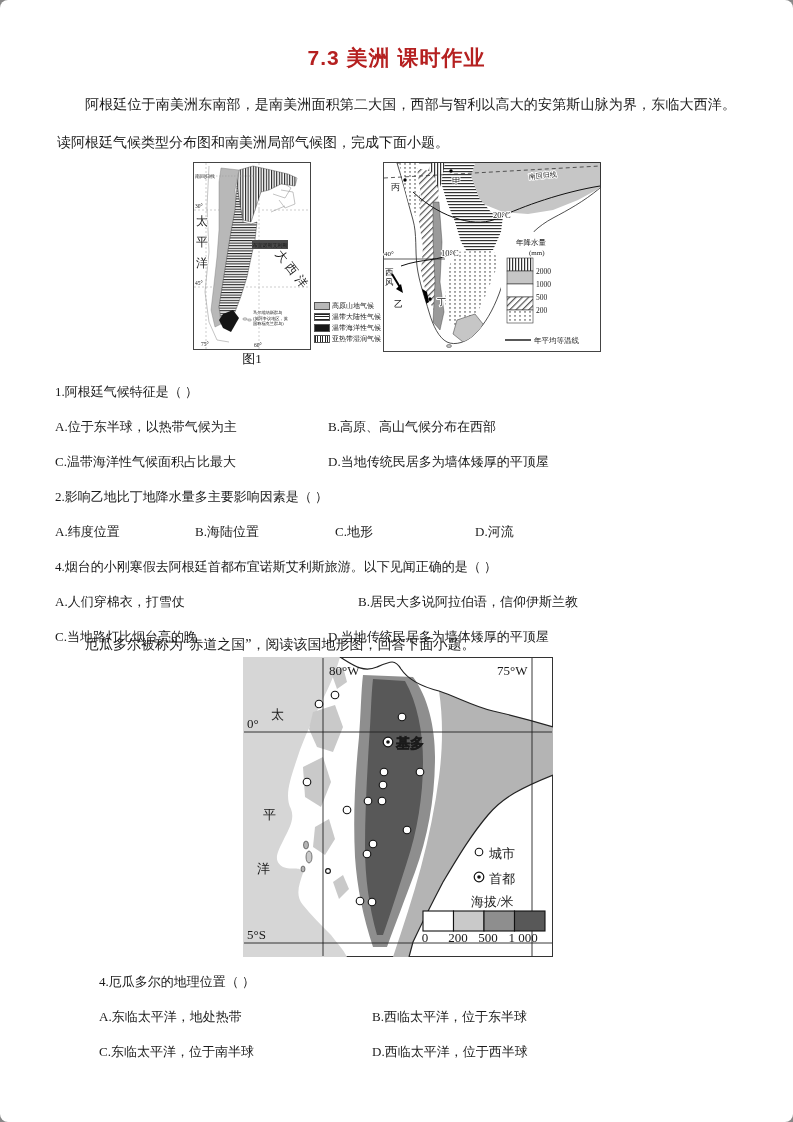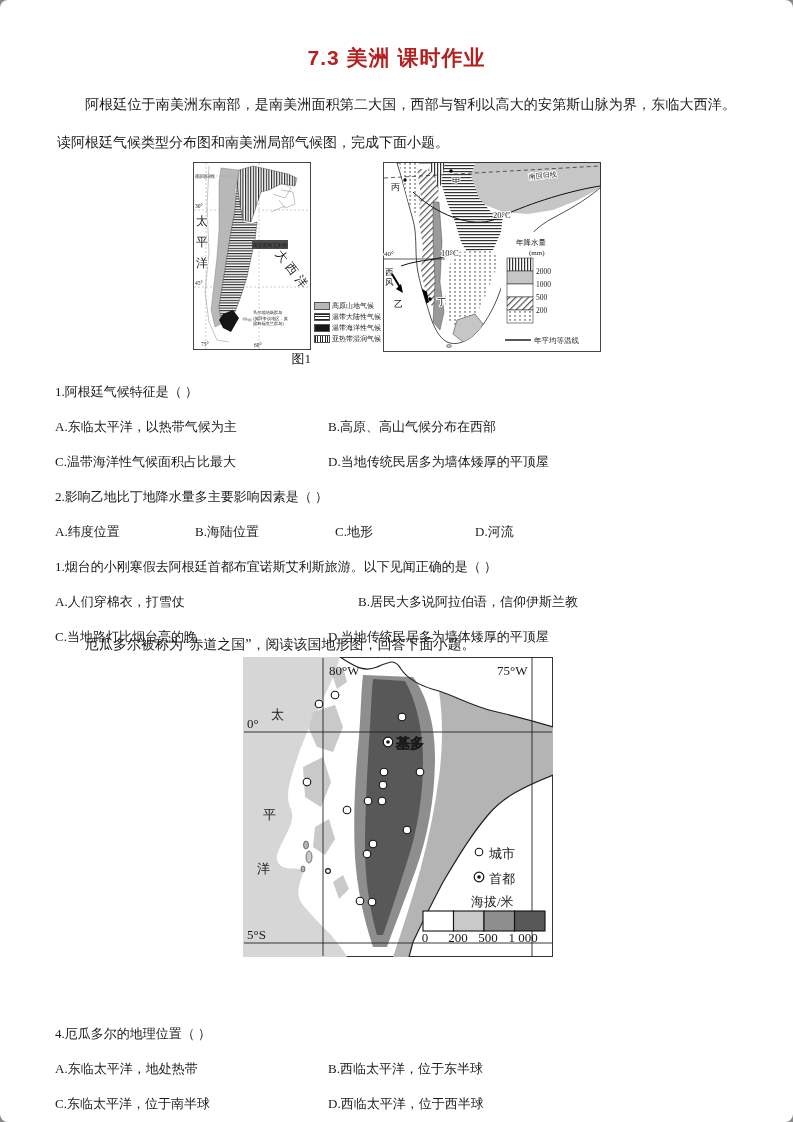--- a/index.html
+++ b/index.html
@@ -16,21 +16,21 @@
     position:absolute;left:57px;width:679px;font-size:14px;line-height:38px;
     text-indent:2em;text-align:justify;
   }
   .q{position:absolute;left:55px;width:690px;font-size:13px;line-height:35px;}
   .opts-row{display:flex;}
   .opt{white-space:nowrap;}
   .w273{width:273px;flex:none;}
   .w303{width:303px;flex:none;}
   .w140{width:140px;flex:none;}
   .fig{position:absolute;}
-  .fig-caption{position:absolute;left:193px;top:350px;width:118px;text-align:right;font-size:13px;}
+  .fig-caption{position:absolute;left:193px;top:350px;width:118px;text-align:center;font-size:13px;}
   .legend1{position:absolute;left:314px;top:300px;width:86px;}
   .legend1 .row{display:flex;align-items:center;height:11px;}
   .legend1 .sw{width:14px;height:6px;border:0.5px solid #555;flex:none;margin-right:2px;}
   .legend1 .lb{font-size:7px;white-space:nowrap;color:#222;transform-origin:left center;}
   .sw-gray{background:#b8b8b8;}
   .sw-h{background:repeating-linear-gradient(180deg,#222 0 1px,#fff 1px 2.5px);}
   .sw-black{background:#161616;}
   .sw-v{background:repeating-linear-gradient(90deg,#222 0 1px,#fff 1px 2.5px);}
   svg text{font-family:"Liberation Serif","DejaVu Serif",serif;fill:#1a1a1a;}
   .halo{paint-order:stroke;stroke:#fff;stroke-width:2px;stroke-linejoin:round;}
@@ -205,41 +205,41 @@
       <text x="153" y="138" font-size="7.5">500</text>
       <text x="153" y="151" font-size="7.5">200</text>
       <line x1="122" y1="178" x2="148" y2="178" stroke="#111" stroke-width="1.4"></line>
       <text x="151" y="181" font-size="7.5">年平均等温线</text>
     </g>
   </svg>
 
   <div class="q" style="top:374px;">
     <div>1.阿根廷气候特征是（  ）</div>
     <div class="opts-row">
-      <span class="opt w273">A.东临太平洋，以热带气候为主</span>
+      <span class="opt w273">A.位于东半球，以热带气候为主</span>
       <span class="opt">B.高原、高山气候分布在西部</span>
     </div>
     <div class="opts-row">
       <span class="opt w273">C.温带海洋性气候面积占比最大</span>
       <span class="opt">D.当地传统民居多为墙体矮厚的平顶屋</span>
     </div>
   </div>
 
   <div class="q" style="top:479px;">
     <div>2.影响乙地比丁地降水量多主要影响因素是（  ）</div>
     <div class="opts-row">
       <span class="opt w140">A.纬度位置</span>
       <span class="opt w140">B.海陆位置</span>
       <span class="opt w140">C.地形</span>
       <span class="opt">D.河流</span>
     </div>
   </div>
 
   <div class="q" style="top:549px;">
-    <div>1.烟台的小刚寒假去阿根廷首都布宜诺斯艾利斯旅游。以下见闻正确的是（  ）</div>
+    <div>4.烟台的小刚寒假去阿根廷首都布宜诺斯艾利斯旅游。以下见闻正确的是（  ）</div>
     <div class="opts-row">
       <span class="opt w303">A.人们穿棉衣，打雪仗</span>
       <span class="opt">B.居民大多说阿拉伯语，信仰伊斯兰教</span>
     </div>
     <div class="opts-row">
       <span class="opt w273">C.当地路灯比烟台亮的晚</span>
       <span class="opt">D.当地传统民居多为墙体矮厚的平顶屋</span>
     </div>
   </div>
 
@@ -326,21 +326,21 @@
       </g>
       <g font-size="13" text-anchor="middle">
         <text x="182" y="285">0</text>
         <text x="215" y="285">200</text>
         <text x="245" y="285">500</text>
         <text x="280" y="285">1 000</text>
       </g>
     </g>
   </svg>
 
-  <div class="q" style="top:1016px;">
+  <div class="q" style="top:964px;margin-left:44px;">
     <div>4.厄瓜多尔的地理位置（  ）</div>
     <div class="opts-row">
       <span class="opt w273">A.东临太平洋，地处热带</span>
       <span class="opt">B.西临太平洋，位于东半球</span>
     </div>
     <div class="opts-row">
       <span class="opt w273">C.东临太平洋，位于南半球</span>
       <span class="opt">D.西临太平洋，位于西半球</span>
     </div>
   </div>

